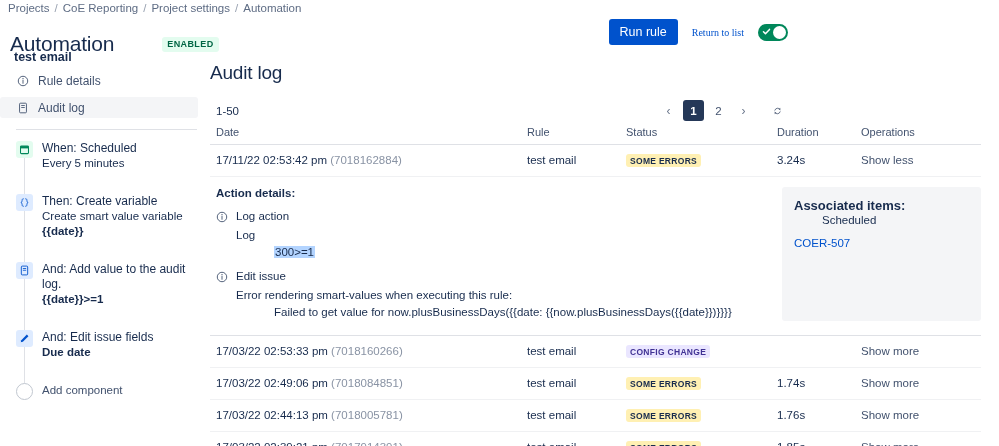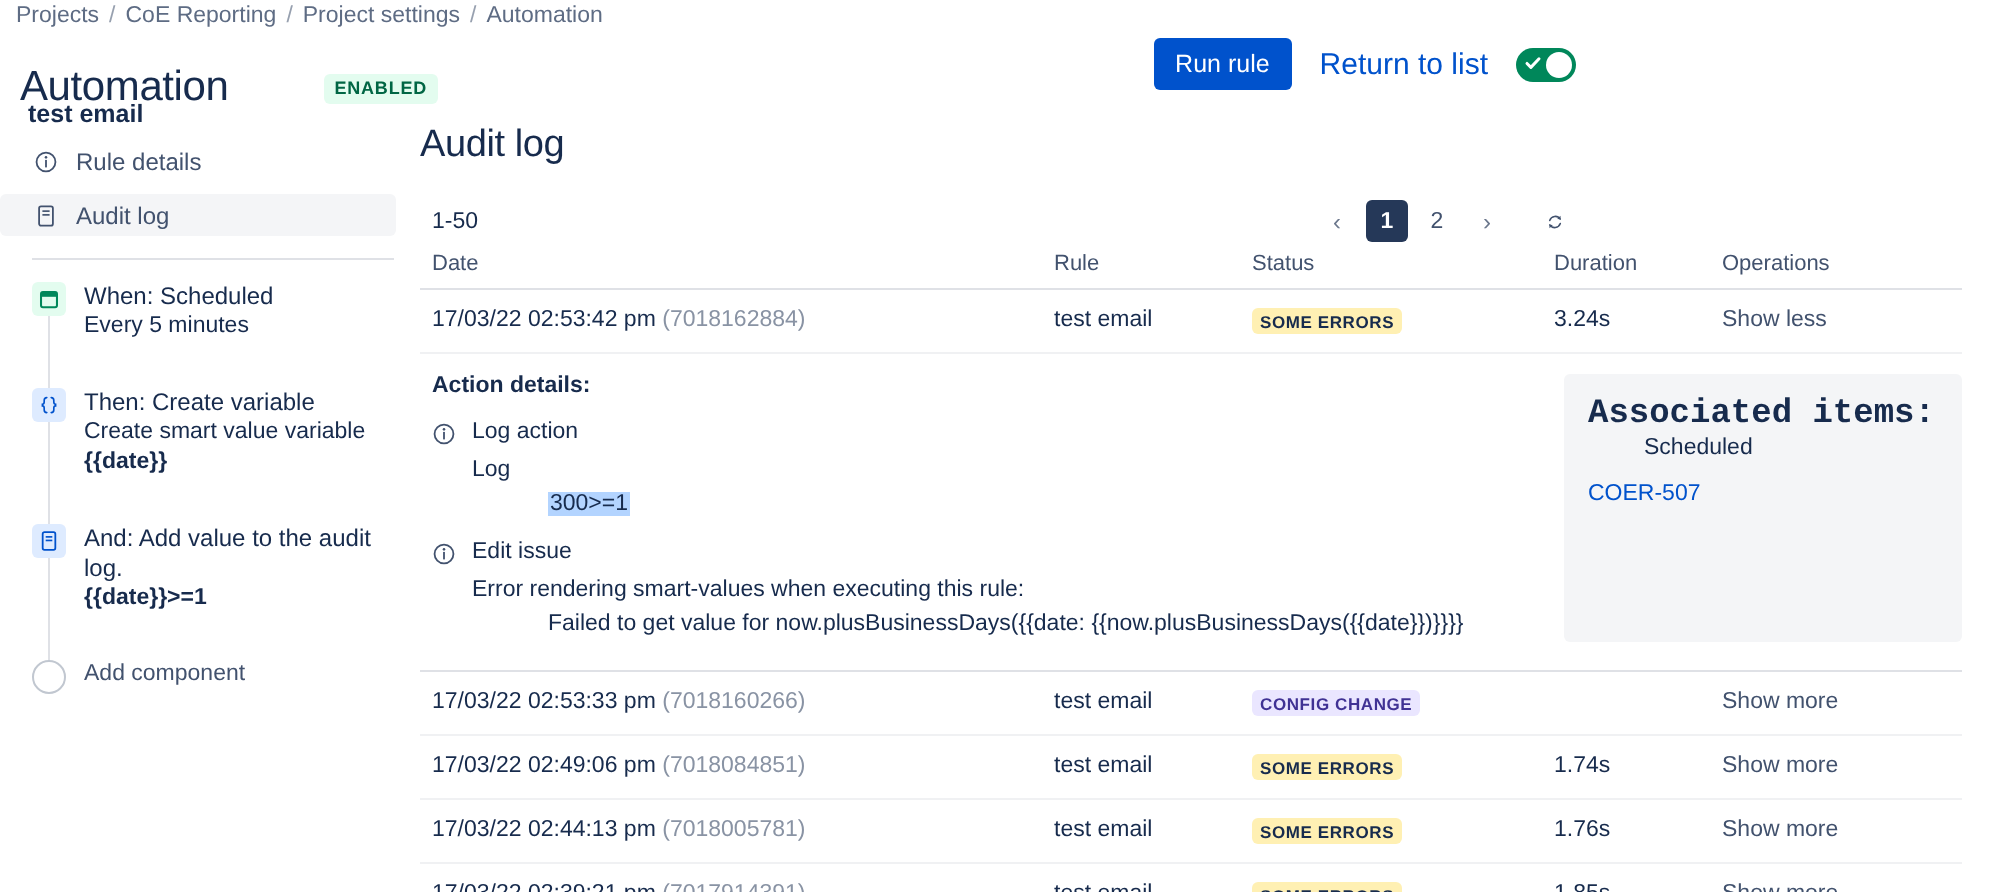--- a/index.html
+++ b/index.html
@@ -33,22 +33,22 @@
     padding: 2px 5px 3px; border-radius: 3px;
   }
 
   .top-actions { position: absolute; top: 19px; right: 8px; display: flex; align-items: center; gap: 14px; }
   .btn-primary {
     background: #0052cc; color: #fff; border: none; border-radius: 3px;
     font-size: 12.5px; padding: 6px 11px; cursor: pointer;
     font-family: "Liberation Sans", sans-serif;
   }
   .link-btn {
-    color: #0052cc; font-size: 15px; cursor: pointer; background: none; border: none;
-    font-family: Liberation Sans, sans-serif; padding: 0;
+    color: #0052cc; font-size: 10px; cursor: pointer; background: none; border: none;
+    font-family: Liberation Serif, serif; padding: 0;
   }
   .toggle {
     width: 30px; height: 17px; border-radius: 9px; background: #00875a;
     position: relative; cursor: pointer; display: flex; align-items: center;
   }
   .toggle .knob {
     position: absolute; right: 2px; width: 13px; height: 13px;
     border-radius: 50%; background: #fff;
   }
   .toggle .chk { position: absolute; left: 4px; top: 3px; }
@@ -149,21 +149,21 @@
   .act { display: flex; gap: 8px; margin-bottom: 4px; }
   .act-icon { width: 12px; height: 12px; color: #42526e; flex: 0 0 auto; margin-top: 1px; }
   .act-name { font-size: 11.5px; color: #172b4d; }
   .act-body { padding-left: 20px; font-size: 11.5px; color: #172b4d; line-height: 17px; }
   .hl { background: #b3d4ff; padding: 0 1px; }
   .indent { padding-left: 38px; }
   .assoc {
     width: 199px; flex: 0 0 auto; background: #f4f5f7; border-radius: 3px;
     padding: 11px 12px; min-height: 103px;
   }
-  .assoc-title { font-size: 17px; font-weight: bold; color: #172b4d; font-family: Liberation Mono, monospace; }
+  .assoc-title { font-size: 13px; font-weight: bold; color: #172b4d; }
   .assoc-sub { font-size: 11.5px; color: #172b4d; margin-top: 1px; margin-left: 28px; }
   .assoc-link { font-size: 11.5px; color: #0052cc; margin-top: 11px; cursor: pointer; }
 </style>
 </head>
 <body>
 
 <div class="page">
 
   <nav class="breadcrumb">
     <a>Projects</a>
@@ -255,20 +255,31 @@
             <rect x="5.6" y="4.4" width="4.8" height="1.2" fill="currentColor"></rect>
             <rect x="5.6" y="7" width="4.8" height="1.2" fill="currentColor"></rect>
           </svg>
         </span>
         <div class="step-body">
           <div class="step-title">And: Add value to the audit log.</div>
           <div class="step-sub bold">{{date}}&gt;=1</div>
         </div>
       </div>
 
+      <div class="step">
+        <span class="step-icon blue">
+          <svg width="11" height="11" viewBox="0 0 16 16">
+            <path d="M11.4 2.3 13.7 4.6 5.6 12.7 2.5 13.5 3.3 10.4z" fill="currentColor"></path>
+          </svg>
+        </span>
+        <div class="step-body">
+          <div class="step-title">And: Edit issue fields</div>
+          <div class="step-sub bold">Due date</div>
+        </div>
+      </div>
 
       <div class="step add">
         <span class="step-icon hollow"></span>
         <div class="step-body">
           <div class="step-title">Add component</div>
         </div>
       </div>
     </div>
   </aside>
 
@@ -300,21 +311,21 @@
           <th class="c-rule">Rule</th>
           <th class="c-status">Status</th>
           <th class="c-dur">Duration</th>
           <th class="c-ops">Operations</th>
         </tr>
       </thead>
       <tbody>
 
         <tr>
           <td class="c-date">
-            <span>17/03/22 02:53:42 pm</span>
+            <span>17/11/22 02:53:42 pm</span>
             <span class="eid">(7018162884)</span>
           </td>
           <td class="c-rule">test email</td>
           <td class="c-status">
             <span class="badge errors">SOME ERRORS</span>
           </td>
           <td class="c-dur">3.24s</td>
           <td class="c-ops">
             <span class="ops-link">Show less</span>
           </td>

